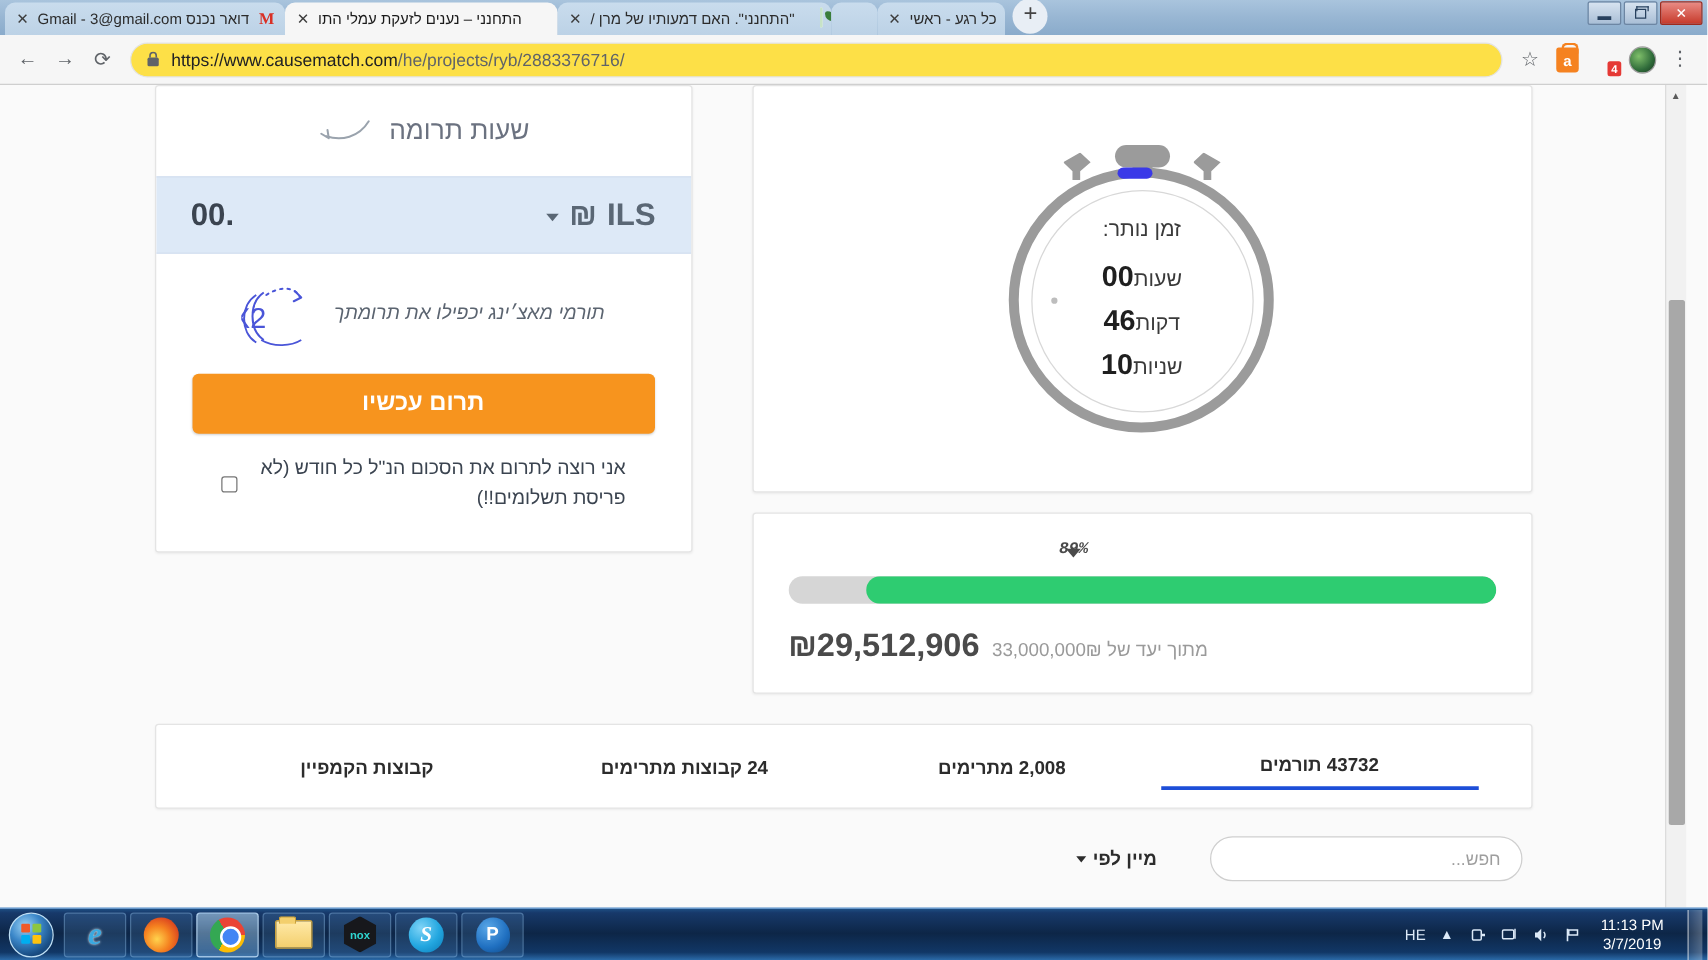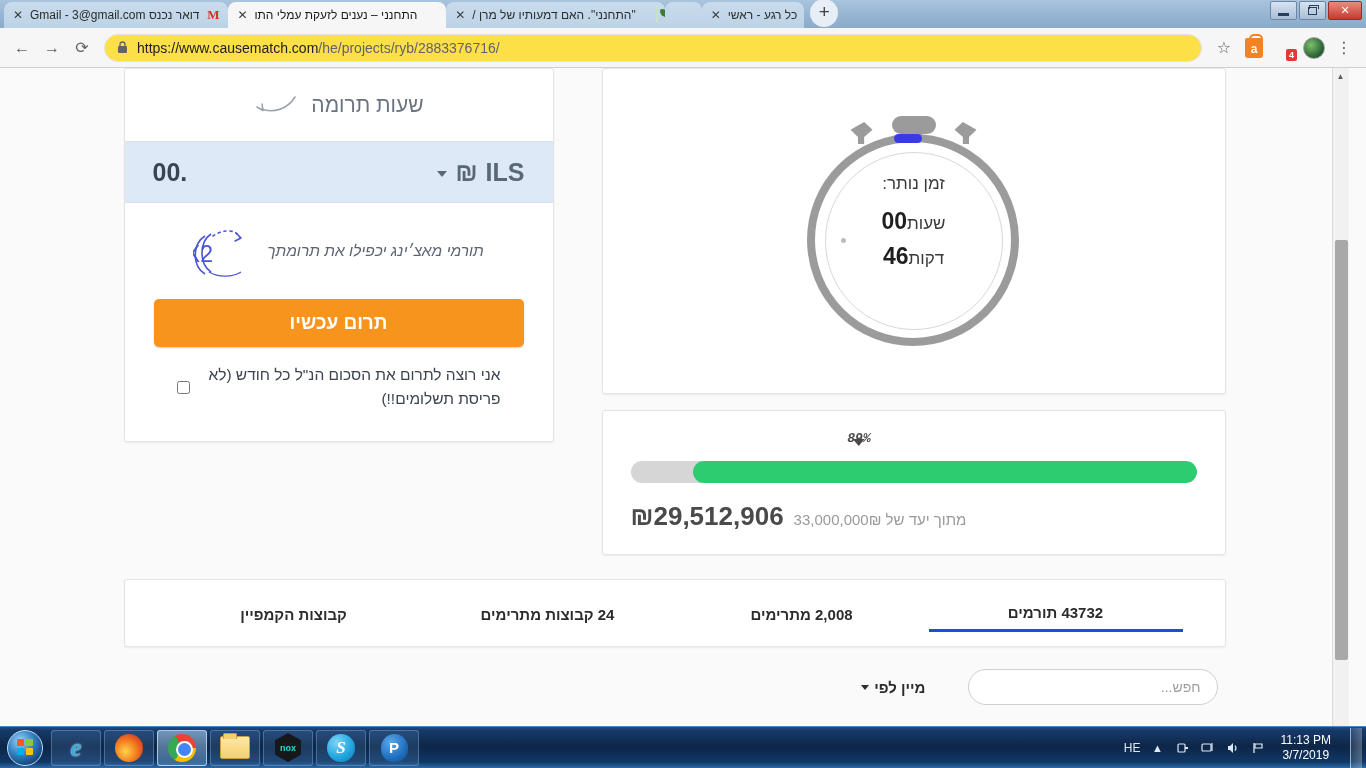--- a/index.html
+++ b/index.html
@@ -570,20 +570,23 @@
                 <div class="sw-dot-blue"></div>
                 <div class="sw-dot-small"></div>
 
                 <div class="sw-text">
                   <div class="sw-label">זמן נותר:</div>
                   <div class="sw-line">
                     <span>שעות</span><b>00</b>
                   </div>
                   <div class="sw-line">
                     <span>דקות</span><b>46</b>
+                  </div>
+                  <div class="sw-line">
+                    <span>שניות</span><b>10</b>
                   </div>
                 </div>
               </div>
             </div>
 
             <div class="progress-card">
               <div class="pct-wrap">
                 <div class="pct-marker" style="right: 59.63%; font-family: Liberation Mono, monospace;">
                   <span class="pct">89%</span>
                   <span class="tri"></span>

